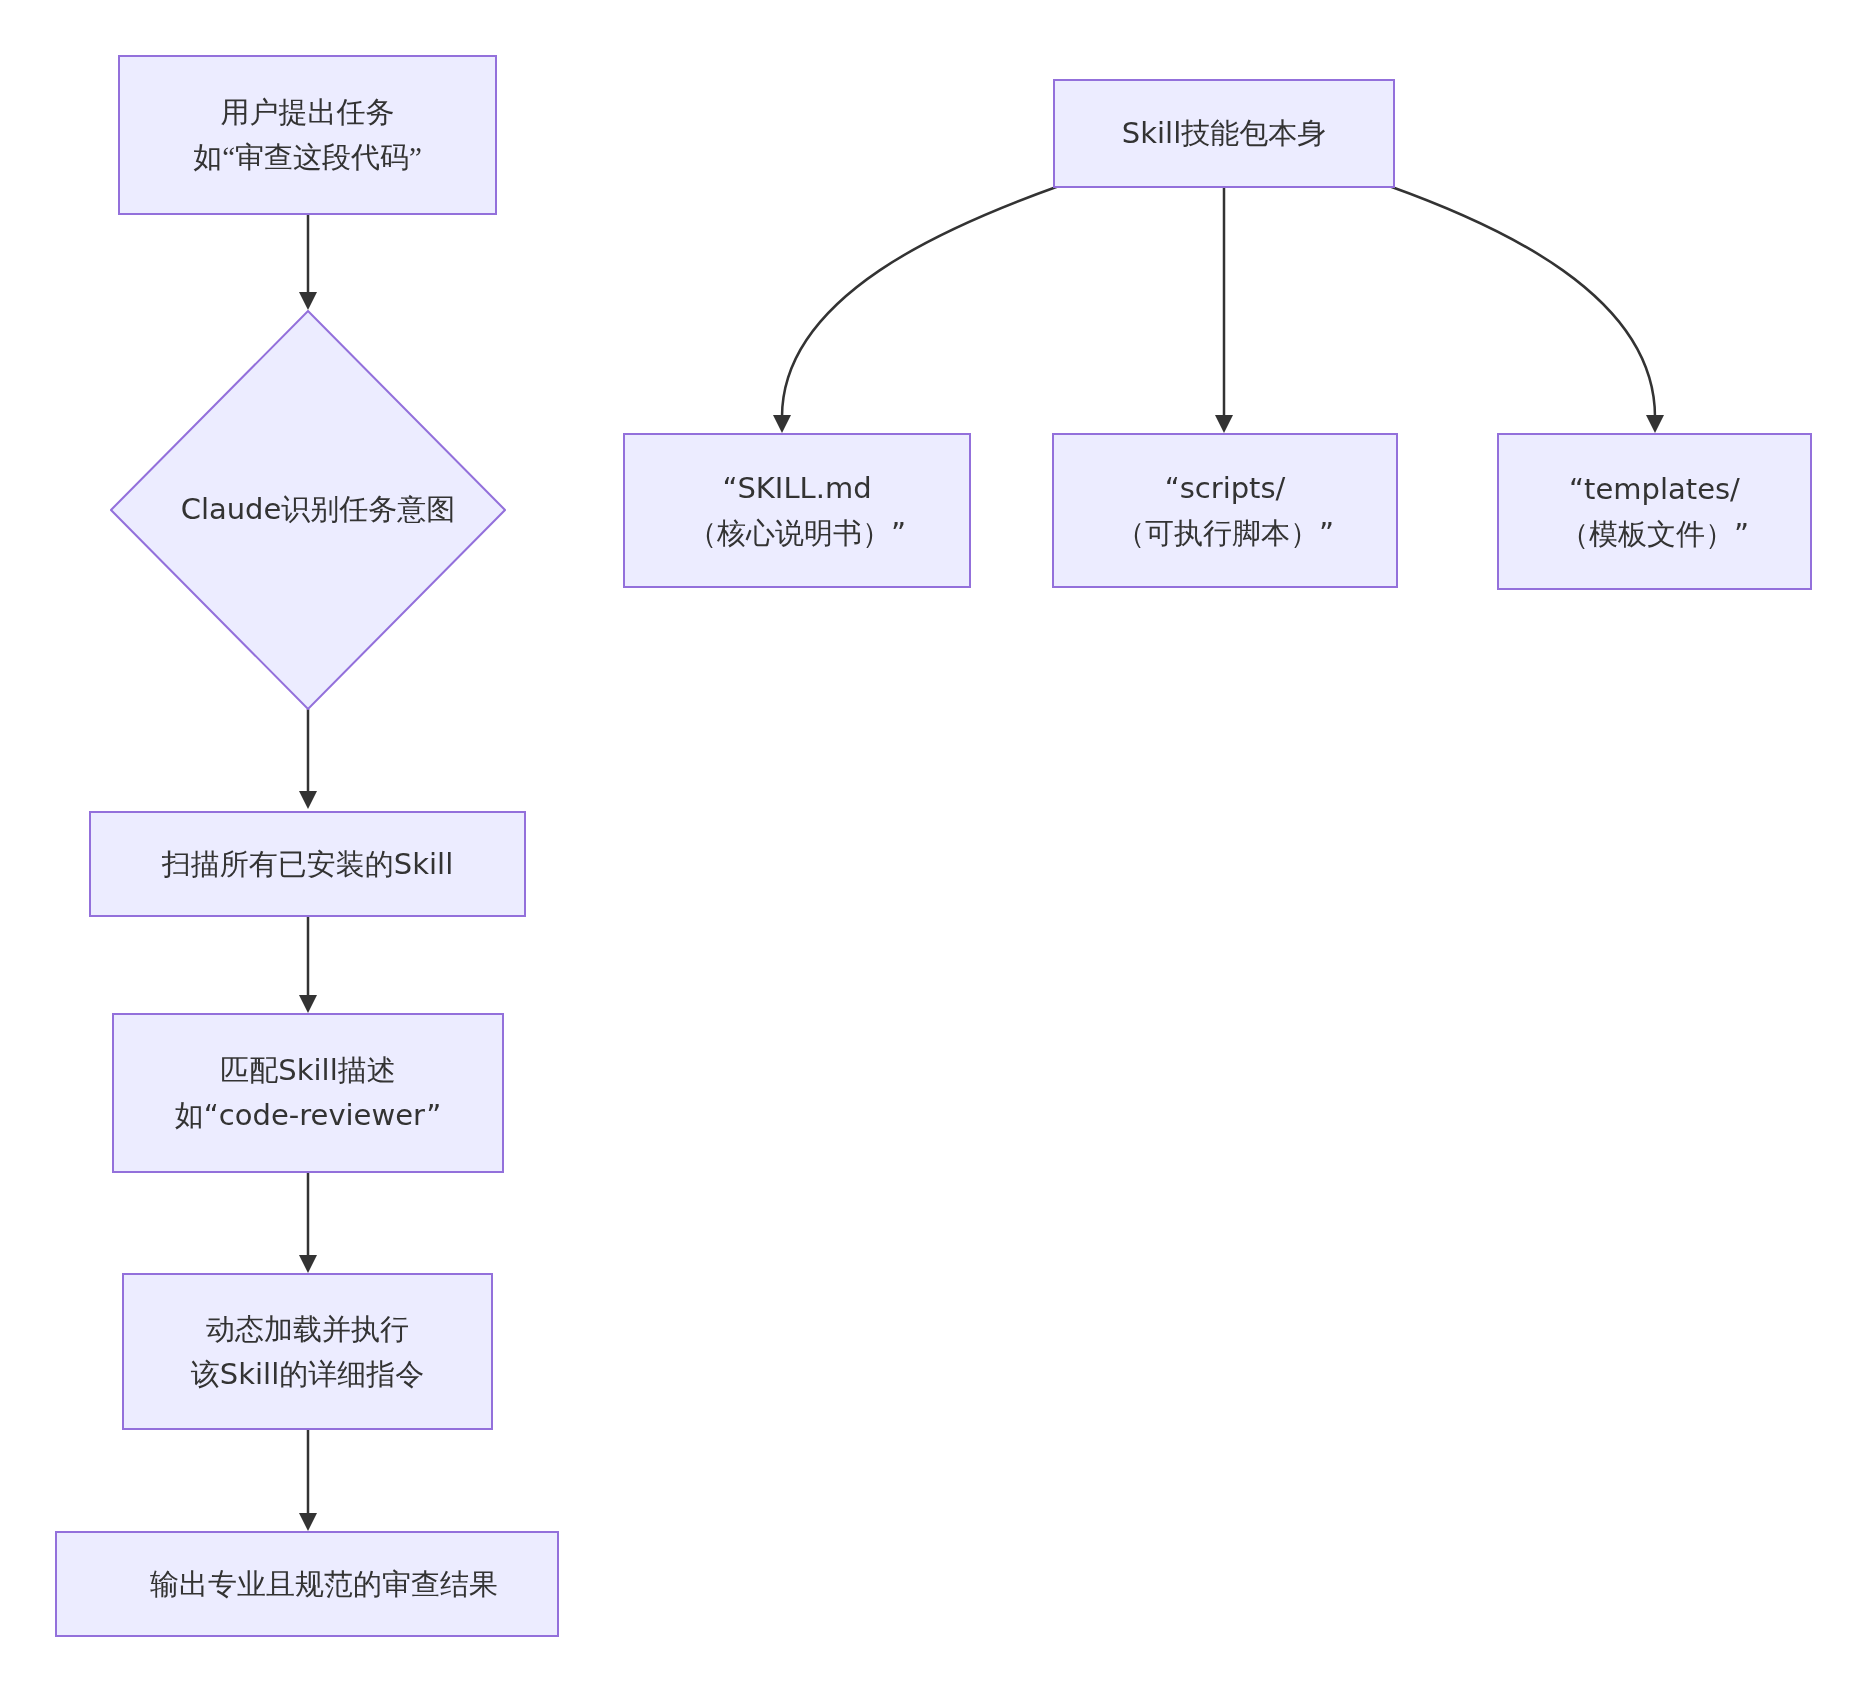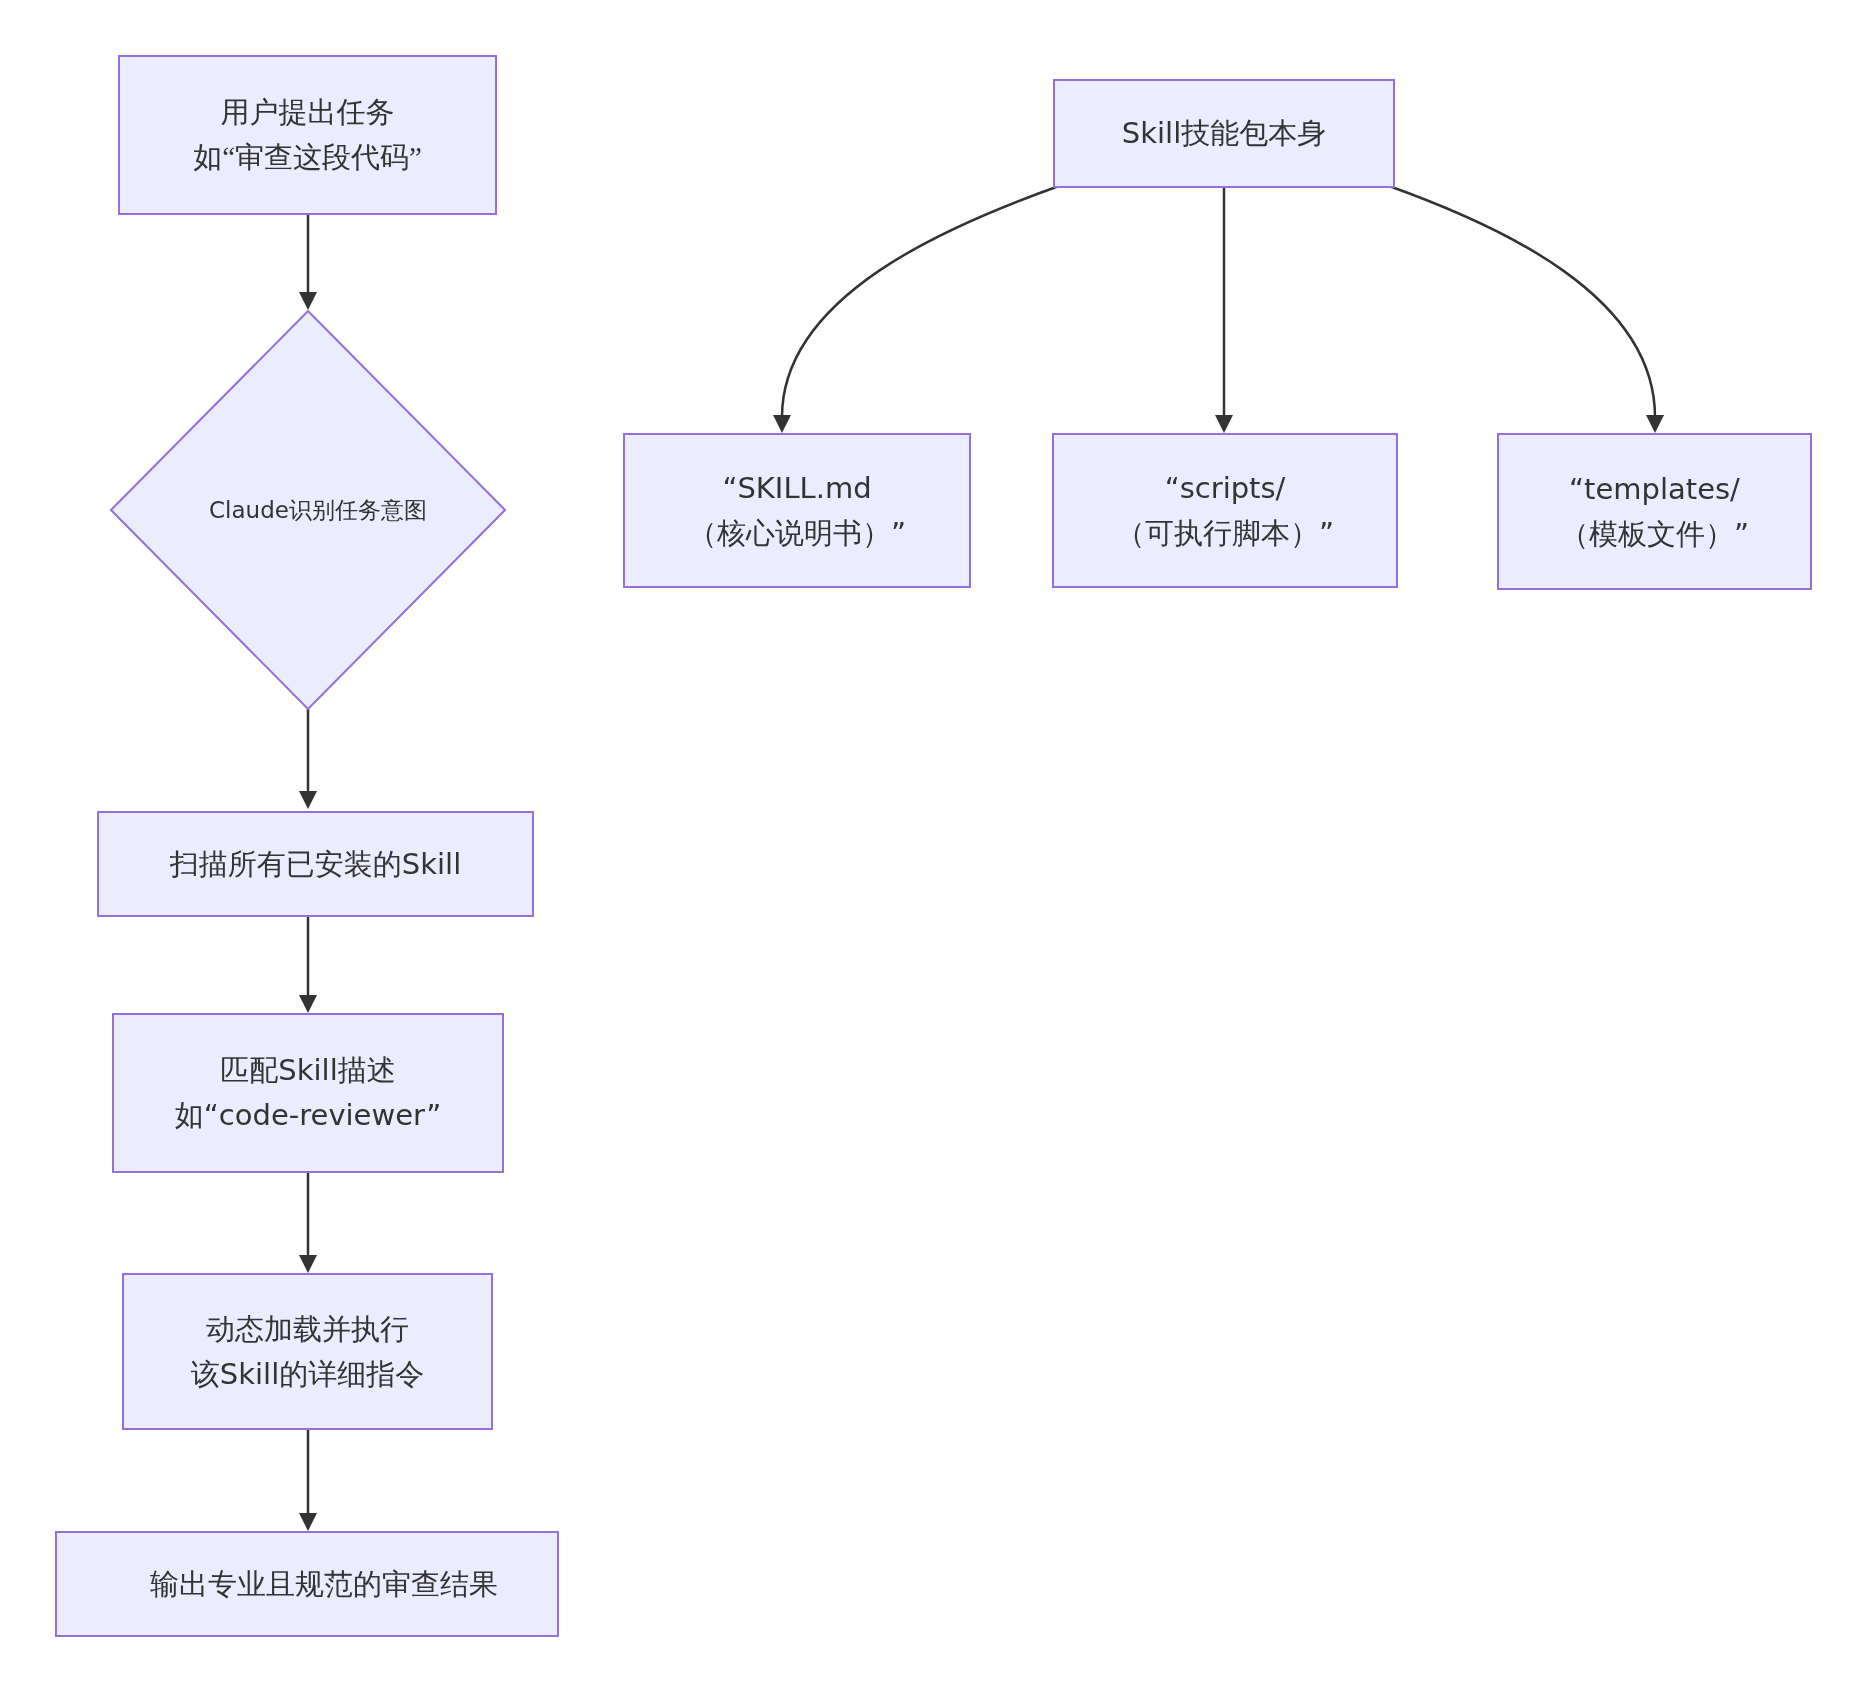--- a/index.html
+++ b/index.html
@@ -65,28 +65,28 @@
   }
   .diamond-shape {
     fill: var(--node-fill);
     stroke: var(--node-border);
     stroke-width: 2;
   }
   .diamond-label {
     position: relative;
     z-index: 2;
     color: var(--text);
-    font-size: 23px;
+    font-size: 29px;
     text-align: center;
     margin-left: 20px;
   }
   
   #node-user-task   { left: 118px;  top: 55px;   width: 379px; height: 160px; font-family: Liberation Serif, serif; }
   #node-intent      { left: 110px;  top: 310px;  width: 396px; height: 400px; }
-  #node-scan        { left: 97px;   top: 811px;  width: 437px; height: 106px; }
+  #node-scan        { left: 89px;   top: 811px;  width: 437px; height: 106px; }
   #node-match       { left: 112px;  top: 1013px; width: 392px; height: 160px; }
   #node-load        { left: 122px;  top: 1273px; width: 371px; height: 157px; }
   #node-output      { left: 55px;   top: 1531px; width: 504px; height: 106px; padding-left: 44px; }
   #node-root        { left: 1053px; top: 79px;   width: 342px; height: 109px; }
   #node-skill-md    { left: 607px;  top: 433px;  width: 348px; height: 155px; margin-left: 16px; }
   #node-scripts     { left: 1052px; top: 433px;  width: 346px; height: 155px; }
   #node-templates   { left: 1497px; top: 433px;  width: 315px; height: 157px; }
 </style>
 </head>
 <body>

